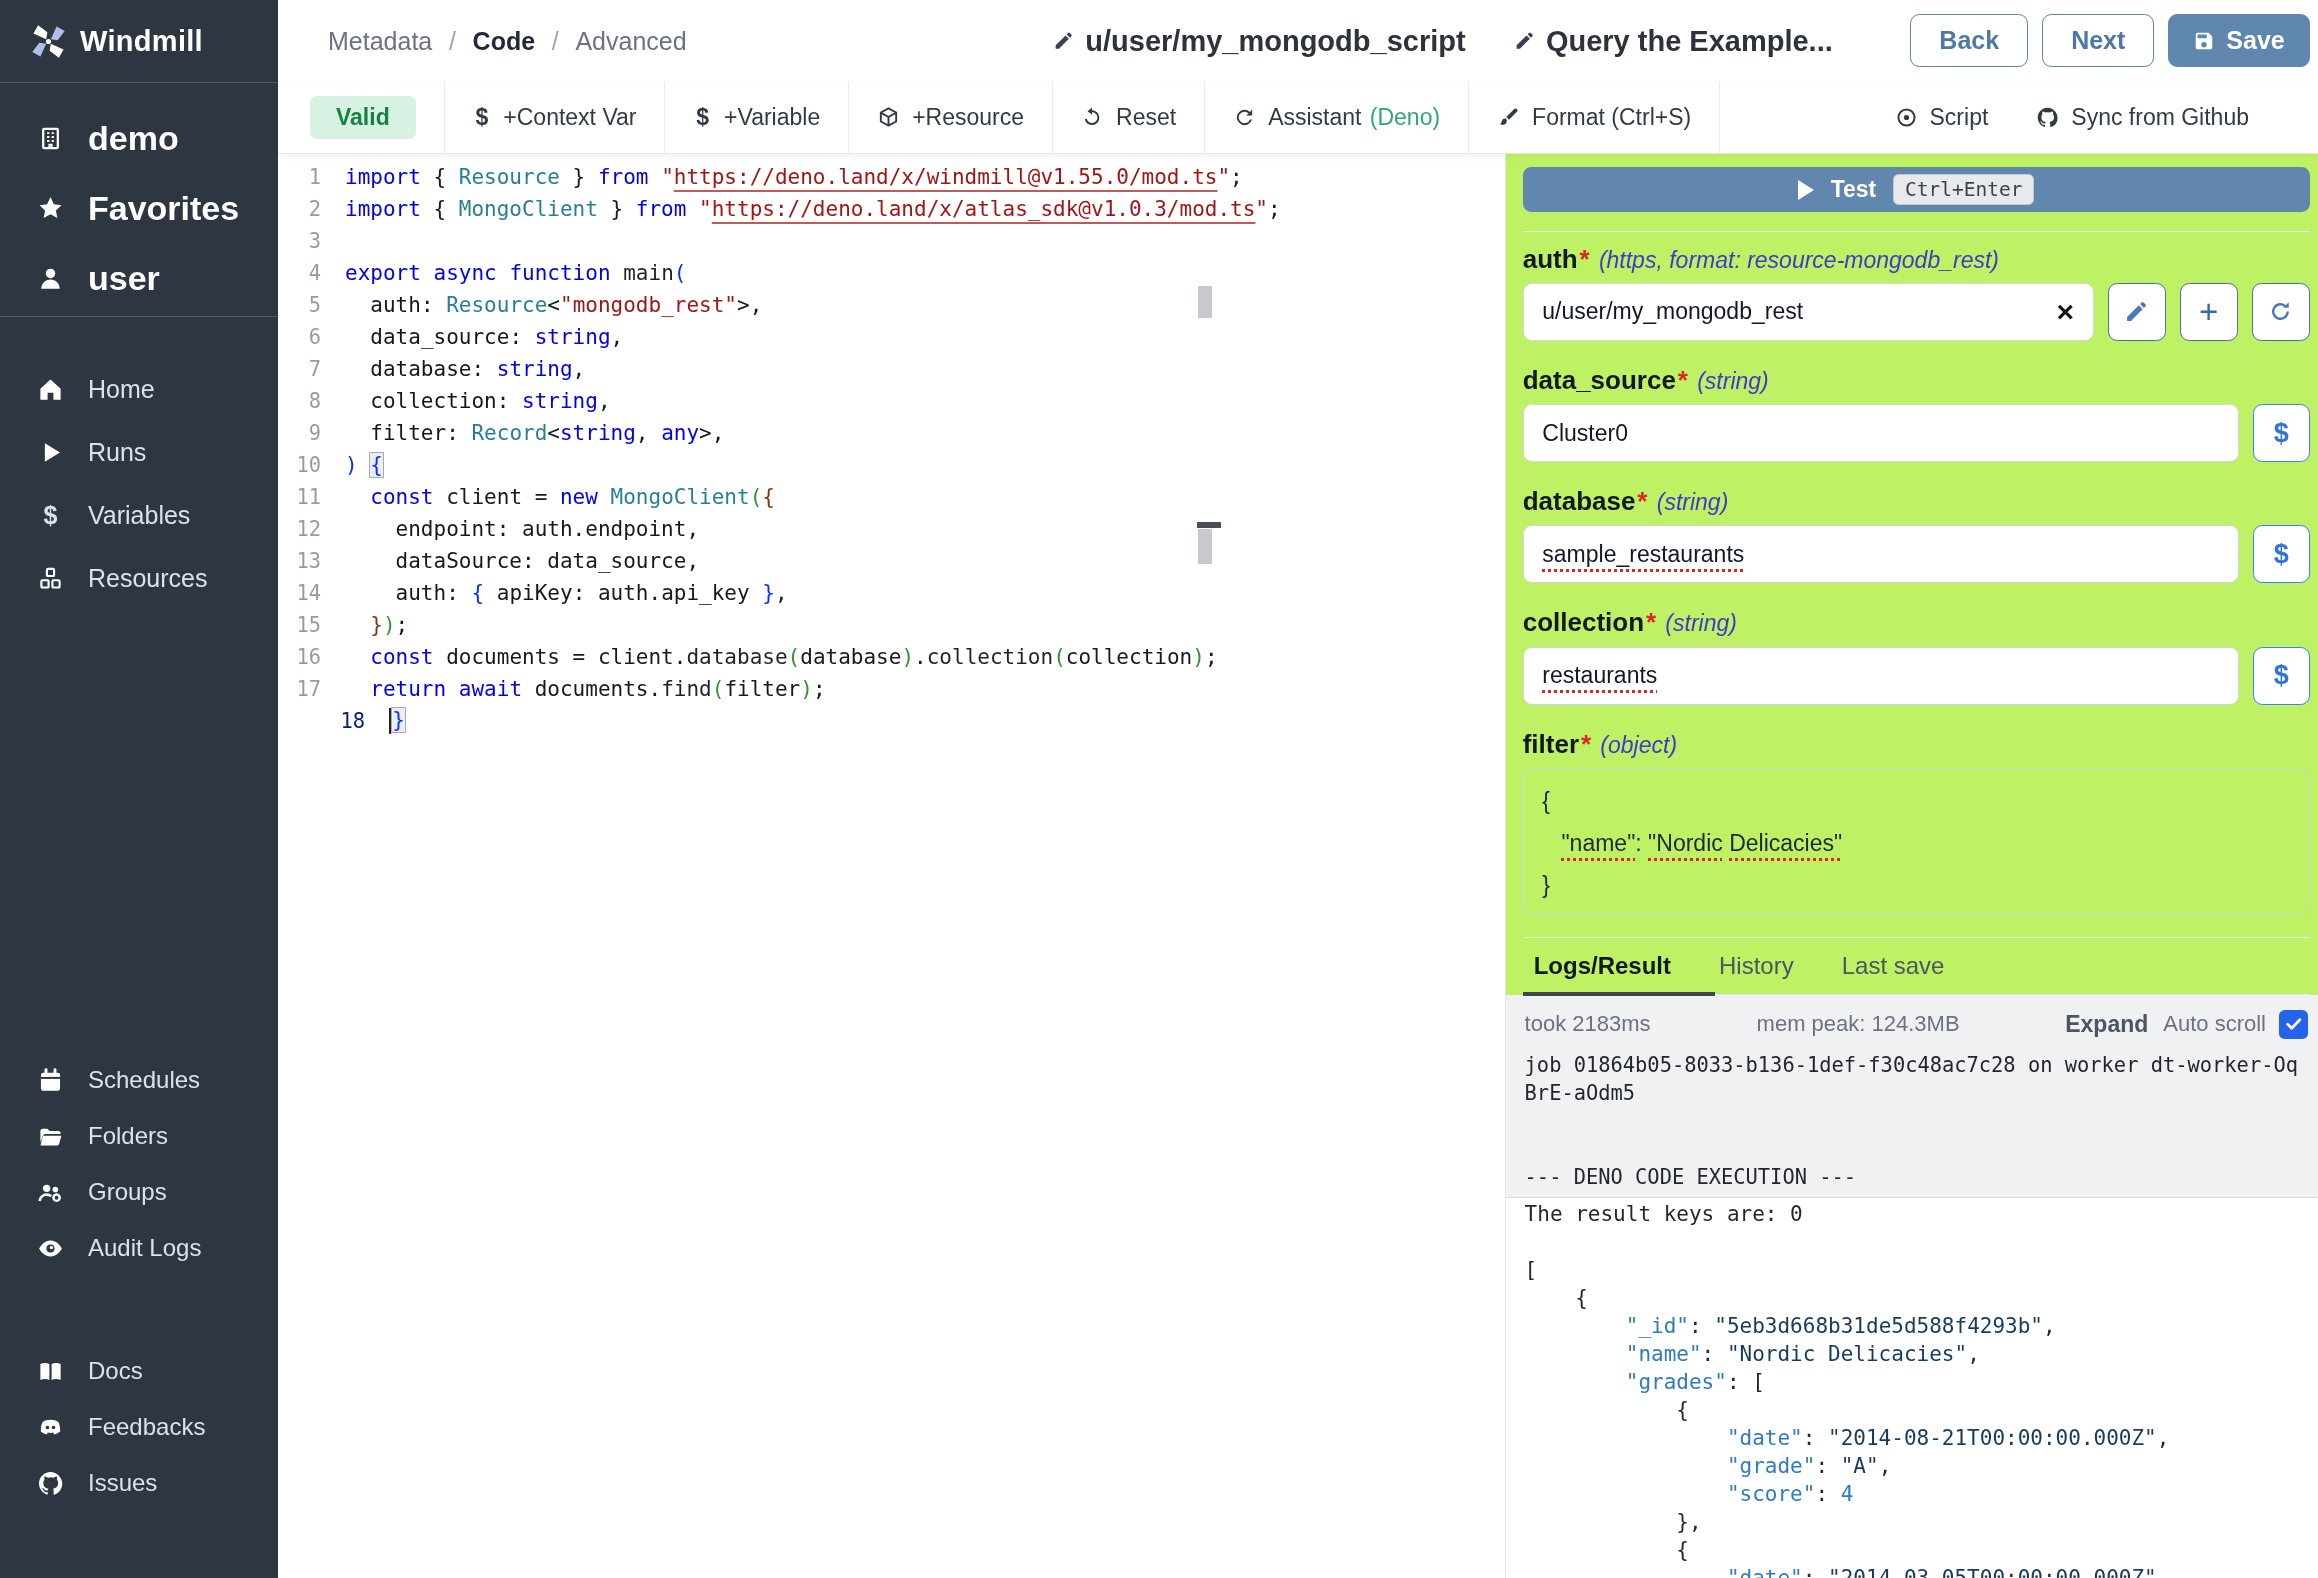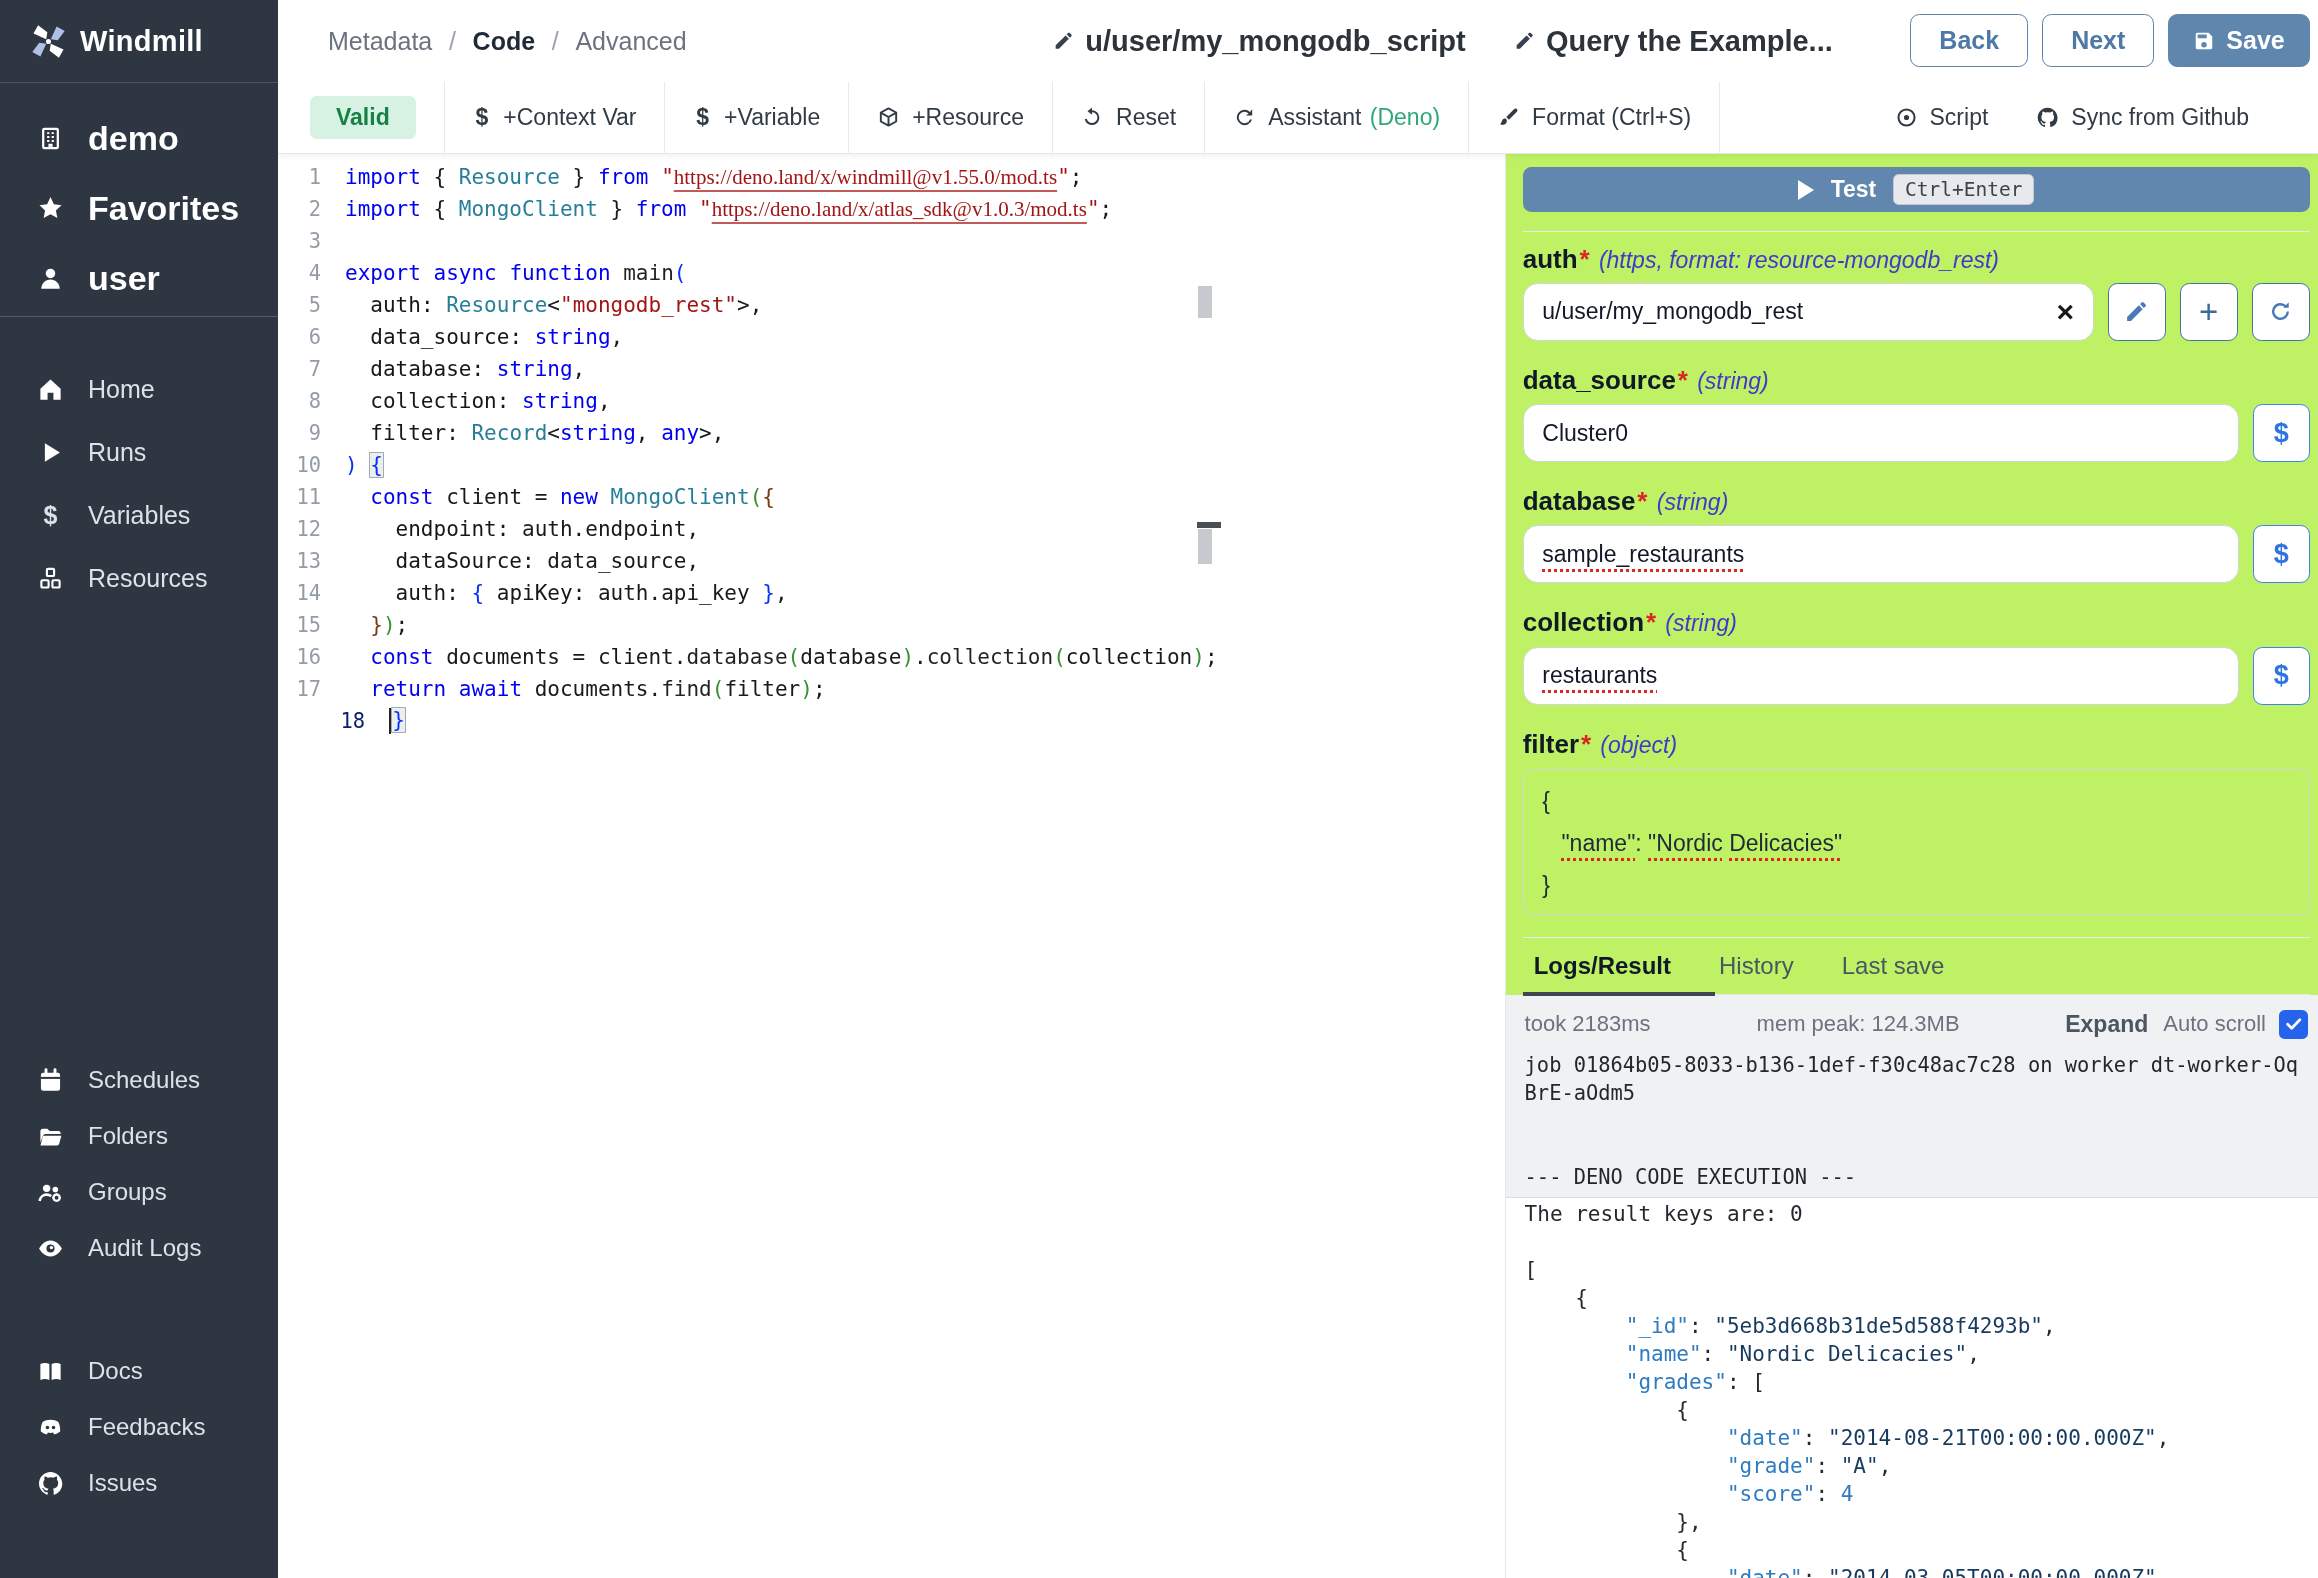--- a/index.html
+++ b/index.html
@@ -64,21 +64,21 @@
   
   .editor{position:absolute;left:278px;top:153px;width:1226px;height:1426px;background:#fff;padding-top:8.3px;box-sizing:border-box;}
   .cline{display:flex;height:32px;align-items:center;white-space:pre;
          font-family:"DejaVu Sans Mono",monospace;font-size:21px;}
   .ln{width:43px;text-align:right;color:#939ca6;font-size:20.4px;flex:none;}
   .ln-act{color:#0b216f;padding-left:44px;}
   .ctext{margin-left:24px;}
   .tok-kw{color:#0101f1;}
   .tok-ty{color:#267f99;}
   .tok-st{color:#a31515;}
-  .tok-url{color:#a31515;text-decoration:underline;text-decoration-color:#bf5b5b;text-underline-offset:5.6px;font-family:Liberation Serif, serif;}
+  .tok-url{color:#a31515;text-decoration:underline;text-decoration-color:#bf5b5b;text-underline-offset:5.6px;}
   .tok-pl,.tok-va{color:#16191d;}
   .tok-pr{color:#14171b;}
   .tok-fn{color:#1f2328;}
   .tok-b1{color:#0431fa;}
   .tok-b2{color:#319331;}
   .tok-b3{color:#7b3814;}
   .tok-bm{background:#eceef0;box-shadow:0 0 0 0.9px #9aa1a8;}
   .cursor{display:inline-block;width:2.3px;height:26px;background:#202428;vertical-align:middle;margin-right:0.9px;}
   .ed-thumb1{position:absolute;left:1198px;top:286px;width:14px;height:32px;background:#c6c9cd;}
   .ed-dark{position:absolute;left:1197px;top:522px;width:24px;height:5.6px;background:#4a4f55;}
@@ -94,21 +94,21 @@
   .test-play{width:0;height:0;border-left:16px solid #fff;border-top:10.2px solid transparent;border-bottom:10.2px solid transparent;}
   .kbd{font-family:"DejaVu Sans Mono",monospace;font-size:19.5px;background:#e7e9ec;color:#3d434b;
        border:0.9px solid #c3c8cf;border-radius:5.6px;padding:2.8px 11px;font-weight:400;}
   .panel-sep{margin-top:18.6px;border-top:0.9px solid #e8eaed;}
   .field{margin-top:24px;}
   #fields .field:first-child{margin-top:12px;}
   .flabel{font-size:26px;font-weight:700;color:#111827;}
   .freq{color:#dc2626;margin-left:1.9px;font-weight:700;}
   .fmeta{color:#4338ca;font-style:italic;font-weight:400;font-size:23px;margin-left:9.3px;}
   .frow{display:flex;gap:14px;margin-top:8.3px;align-items:stretch;}
-  .finput{flex:1;height:58px;border:0.9px solid #d2d6db;border-radius:15px;display:flex;align-items:center;
+  .finput{flex:1;height:58px;border:0.9px solid #d2d6db;border-radius:9px;display:flex;align-items:center;
           padding:0 18.6px;font-size:23px;color:#111827;background:#fff;box-sizing:border-box;cursor:text;}
   .fval{flex:1;}
   .clear{font-size:30px;color:#14171b;font-weight:600;line-height:1;cursor:pointer;}
   .sq-btn{width:58px;flex:none;border:1.4px solid #47729f;border-radius:9.3px;background:#fff;color:#4879b8;
           display:flex;align-items:center;justify-content:center;}
   .sq-btn svg{width:25px;height:25px;}
   .plus{font-size:33px;font-weight:500;color:#3c6aa0;line-height:1;}
   .dollar-btn{width:57px;flex:none;border:1.4px solid #3b82f6;border-radius:9.3px;background:#fff;
               color:#2f74e0;font-size:27px;font-weight:700;}
   .sqspell{text-decoration:underline;text-decoration-style:dotted;text-decoration-color:#e02424;

